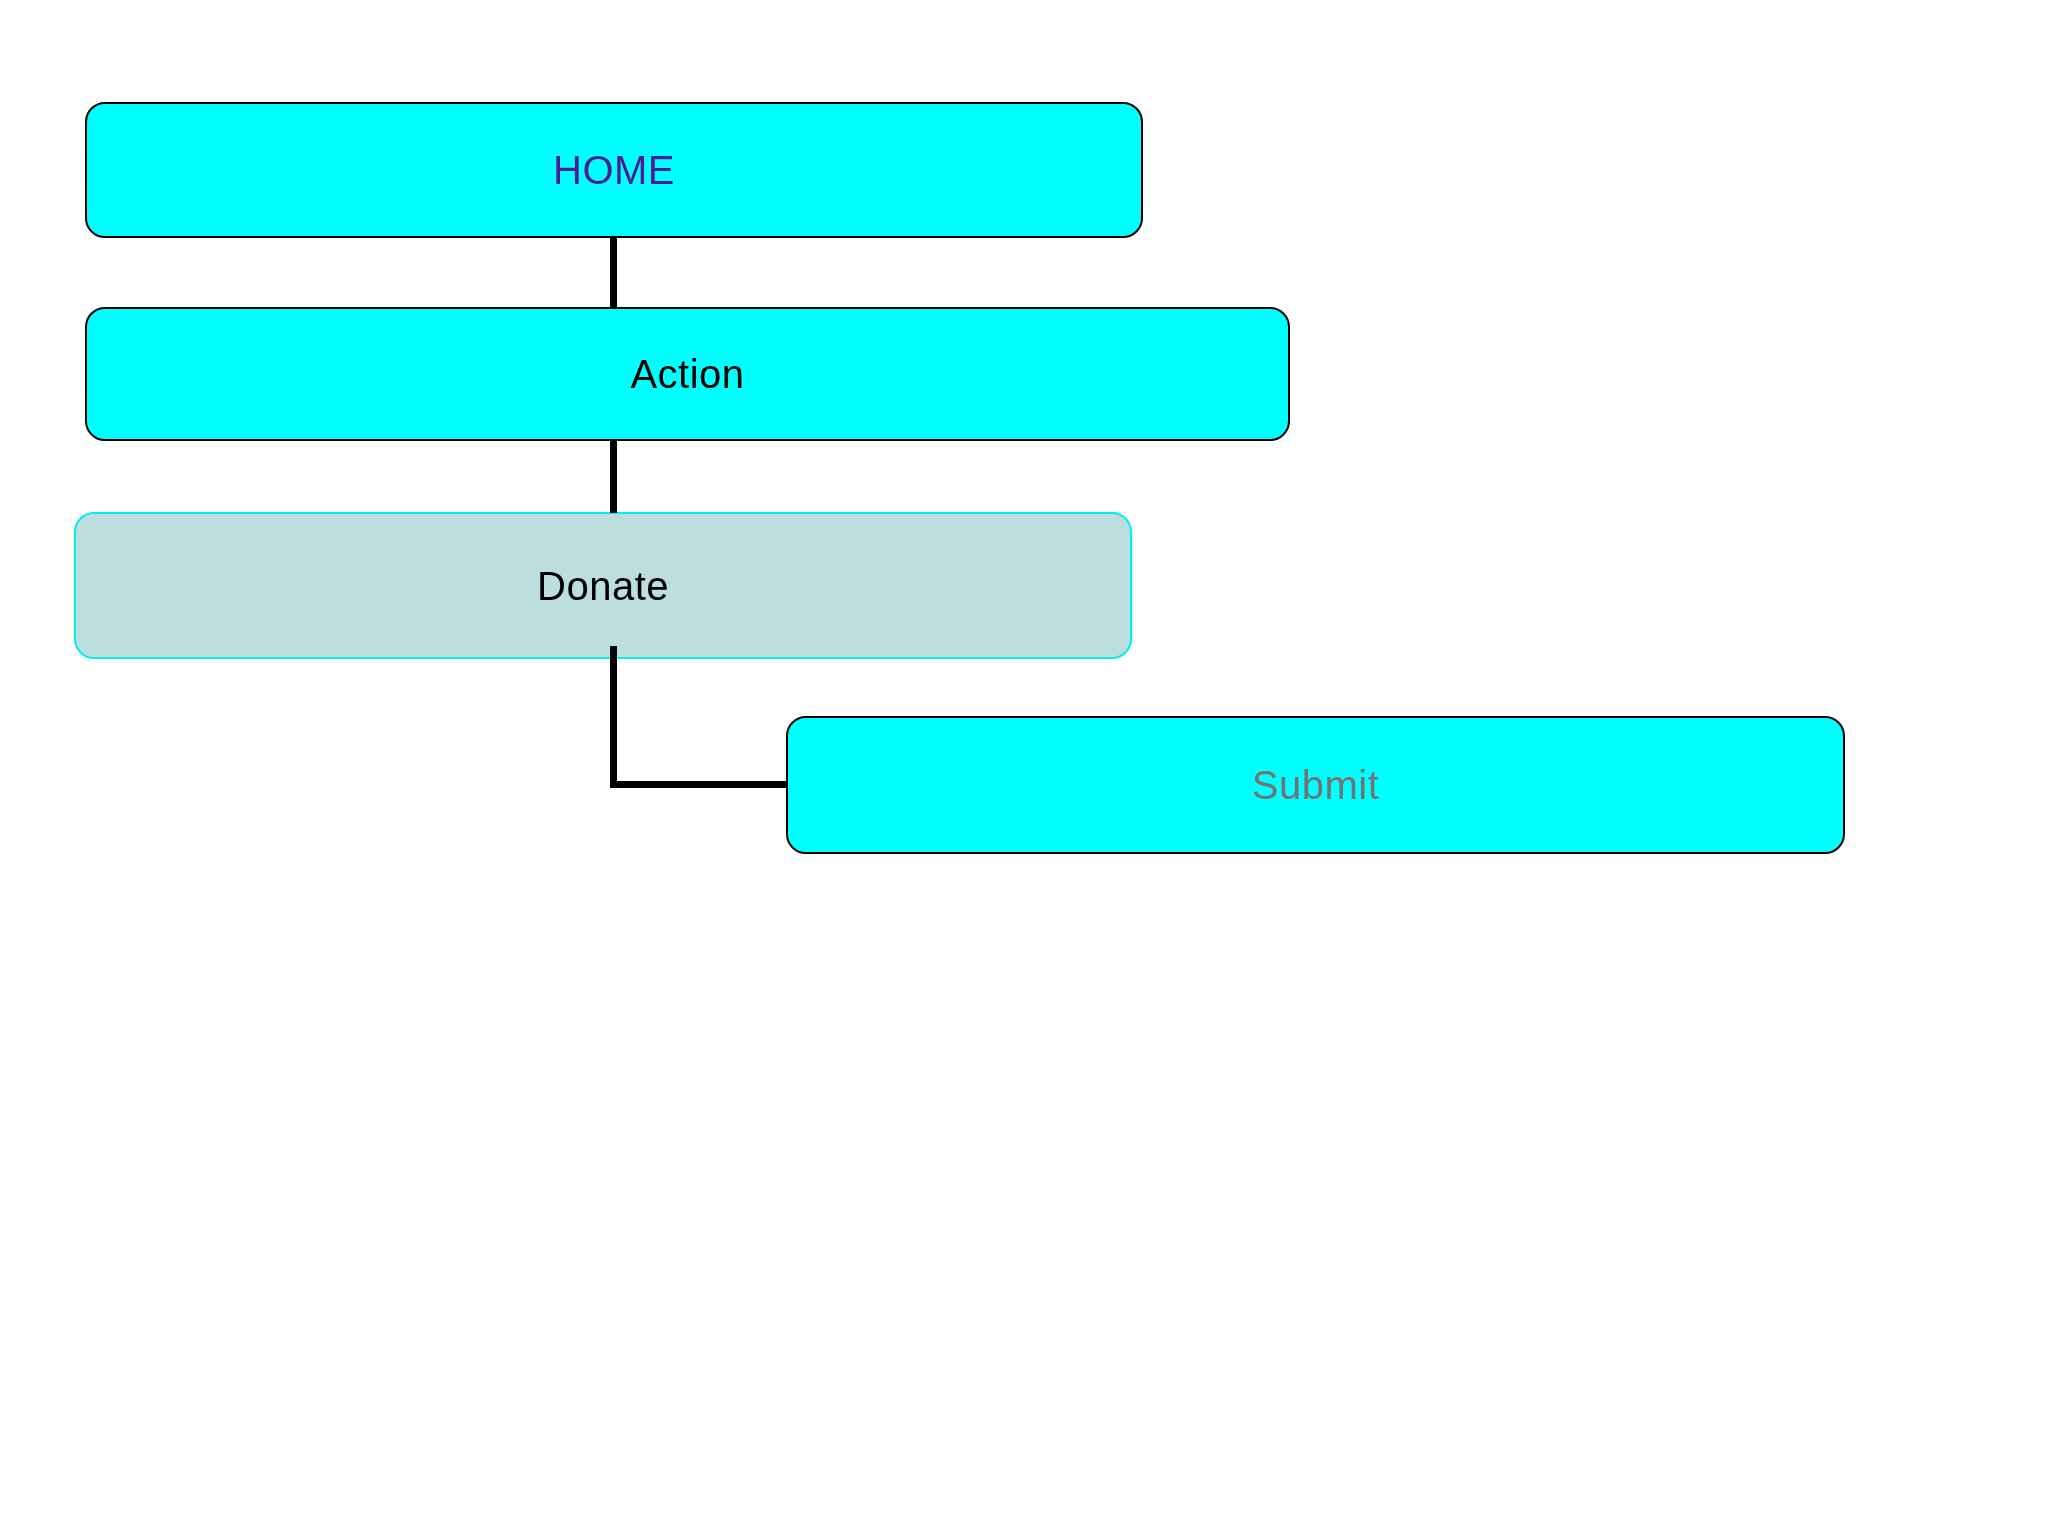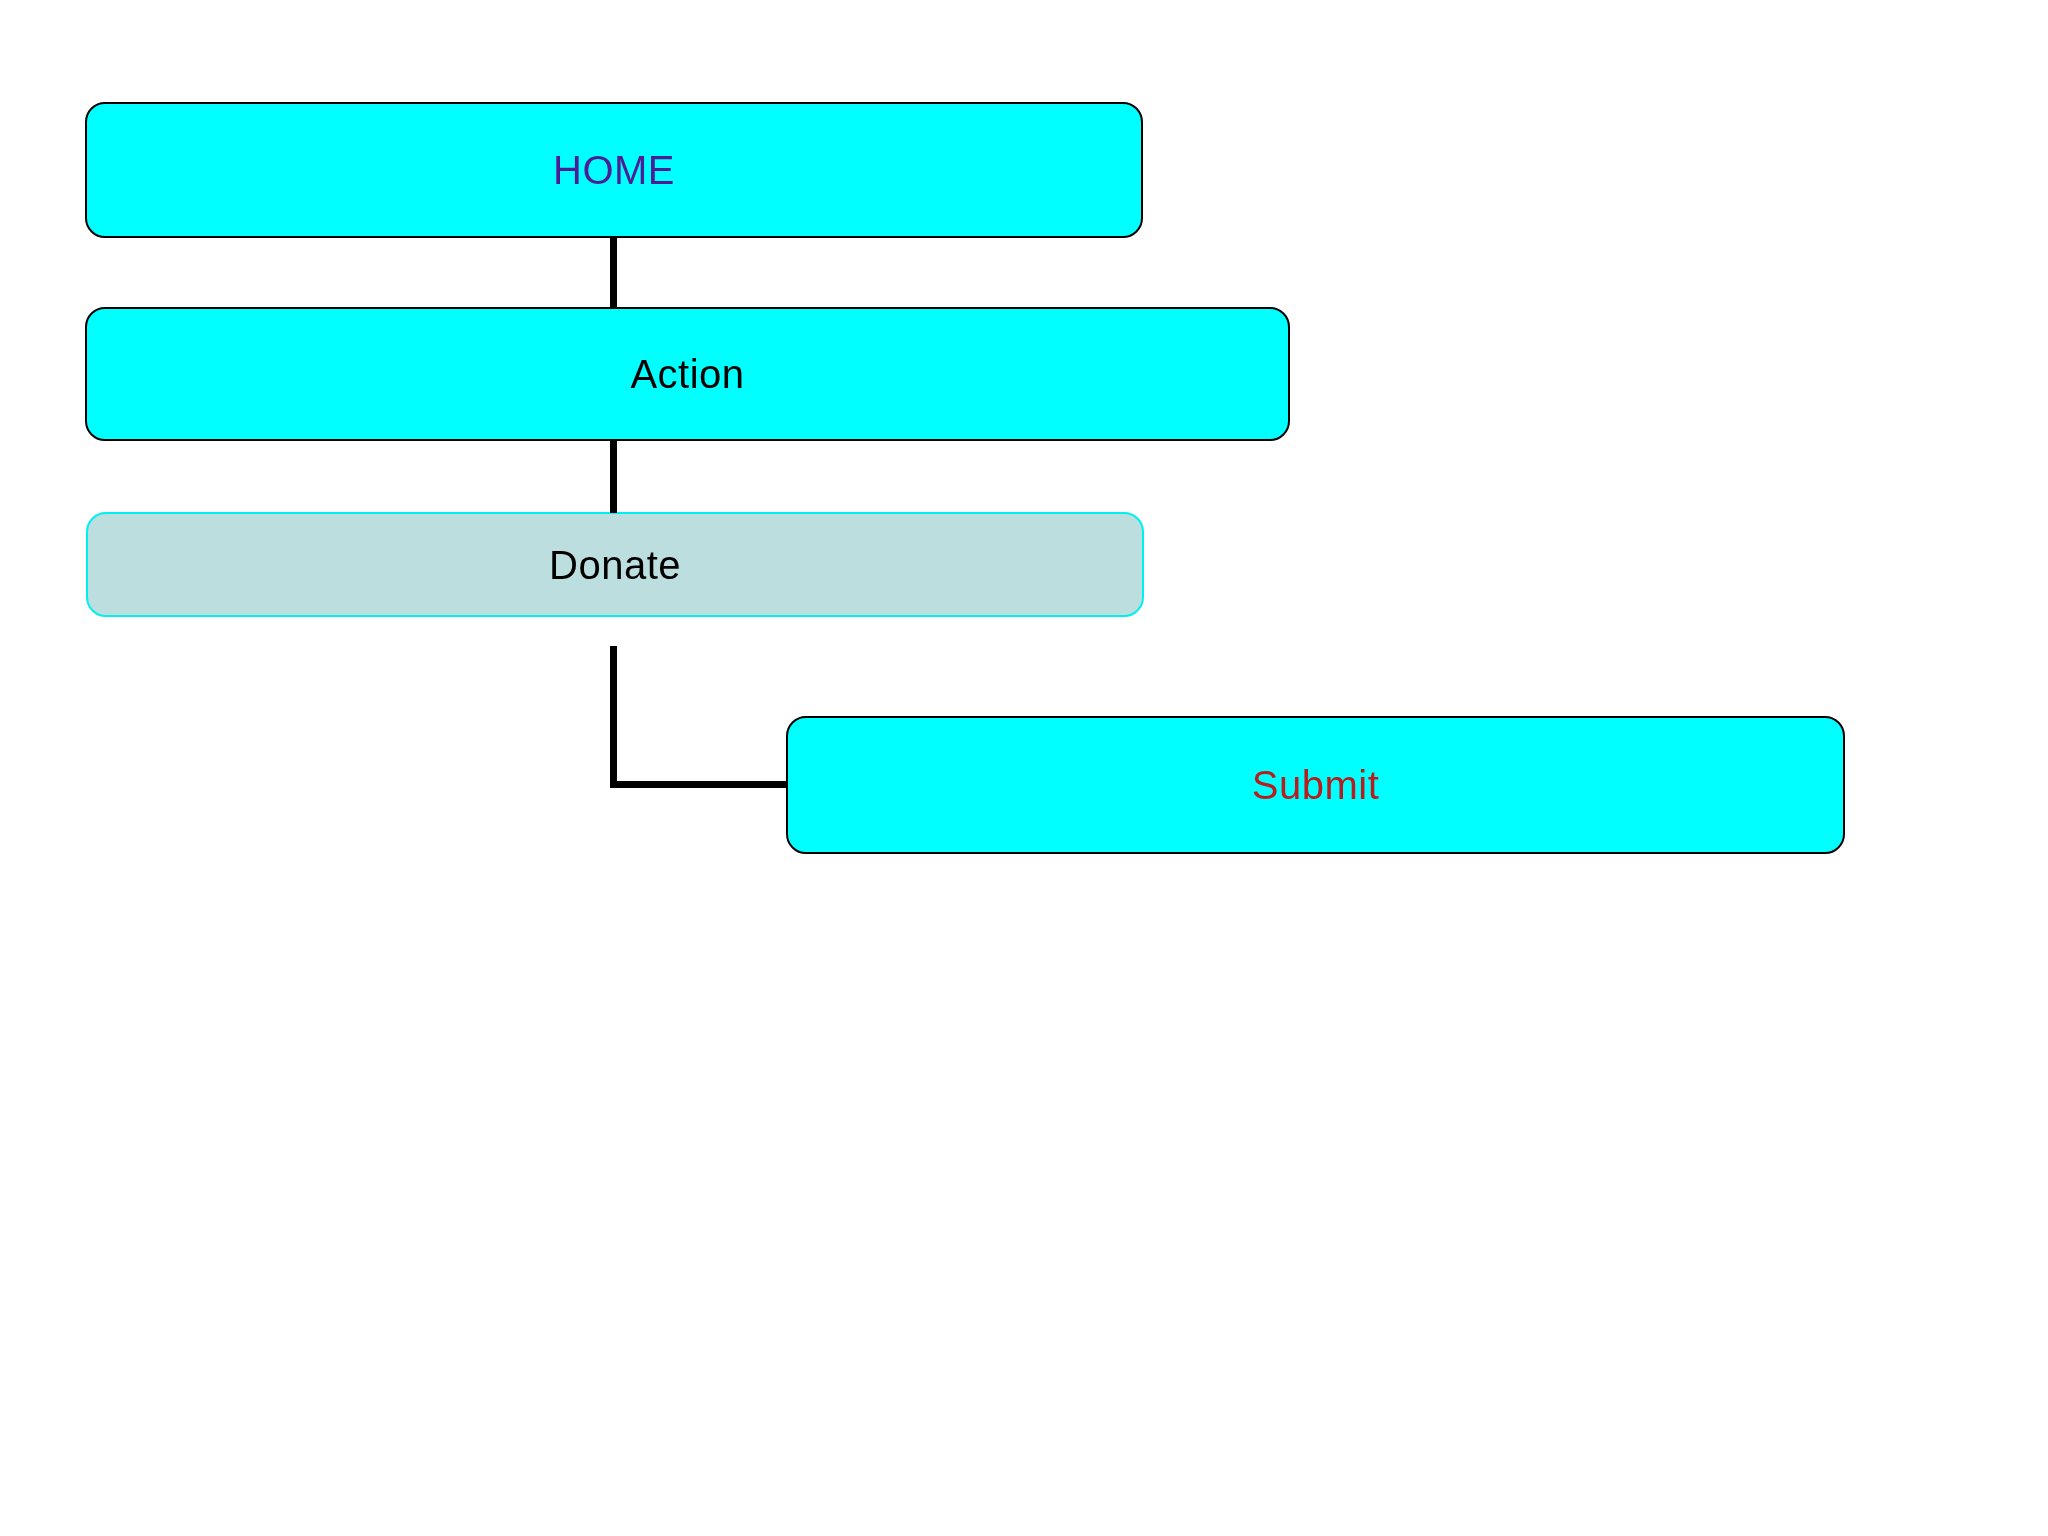--- a/index.html
+++ b/index.html
@@ -24,21 +24,21 @@
     font-size: 40px;
     line-height: 1;
     color: #000000;
     border-style: solid;
     border-width: 2px;
     border-radius: 20px;
     letter-spacing: 0.5px;
   }
   .node-home   { left: 85px;  top: 102px; width: 1058px; height: 136px; background:#00ffff; border-color:#000000; }
   .node-action { left: 85px;  top: 307px; width: 1205px; height: 134px; background:#00ffff; border-color:#000000; }
-  .node-donate { left: 86px;  top: 512px; width: 1058px; height: 105px; background:#bddede; border-color:#00efef; }
+  .node-donate { left: 74px;  top: 512px; width: 1058px; height: 147px; background:#bddede; border-color:#00efef; }
   .node-submit { left: 786px; top: 716px; width: 1059px; height: 138px; background:#00ffff; border-color:#000000; }
   .edge {
     position: absolute;
     background: #000000;
   }
   .edge-home-action     { left: 610px; top: 237px; width: 7px;   height: 71px; }
   .edge-action-donate   { left: 610px; top: 440px; width: 7px;   height: 73px; }
   .edge-donate-submit-v { left: 610px; top: 646px; width: 7px;   height: 142px; }
   .edge-donate-submit-h { left: 610px; top: 781px; width: 178px; height: 7px; }
 </style>
@@ -46,21 +46,21 @@
 <body>
 
 <div class="canvas">
 
   <div class="node node-home" style="background-color: rgb(0, 255, 255); border-color: rgb(0, 0, 0); color: #4c1d95;">HOME</div>
 
   <div class="node node-action" style="background-color: rgb(0, 255, 255); border-color: rgb(0, 0, 0); color: rgb(0, 0, 0);">Action</div>
 
   <div class="node node-donate" style="background-color: rgb(189, 222, 222); border-color: rgb(0, 239, 239); color: rgb(0, 0, 0);">Donate</div>
 
-  <div class="node node-submit" style="background-color: rgb(0, 255, 255); border-color: rgb(0, 0, 0); color: #b91c1c;">Submit</div>
+  <div class="node node-submit" style="background-color: rgb(0, 255, 255); border-color: rgb(0, 0, 0); color: #737373;">Submit</div>
 
   <div class="edge edge-home-action" style="background-color: rgb(0, 0, 0);"></div>
 
   <div class="edge edge-action-donate" style="background-color: rgb(0, 0, 0);"></div>
 
   <div class="edge edge-donate-submit-v" style="background-color: rgb(0, 0, 0);"></div>
 
   <div class="edge edge-donate-submit-h" style="background-color: rgb(0, 0, 0);"></div>
 
 </div>

